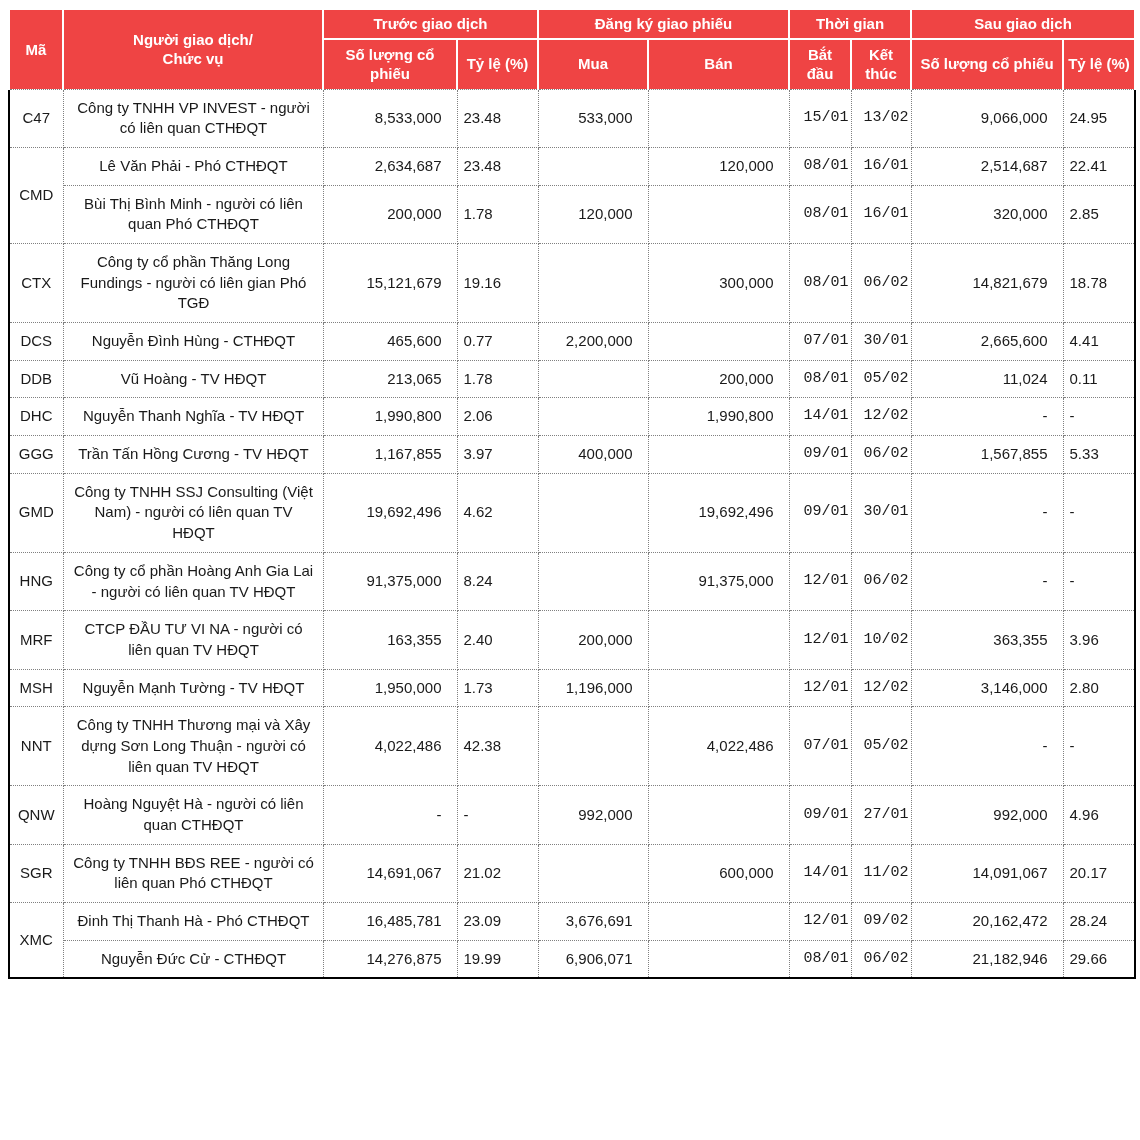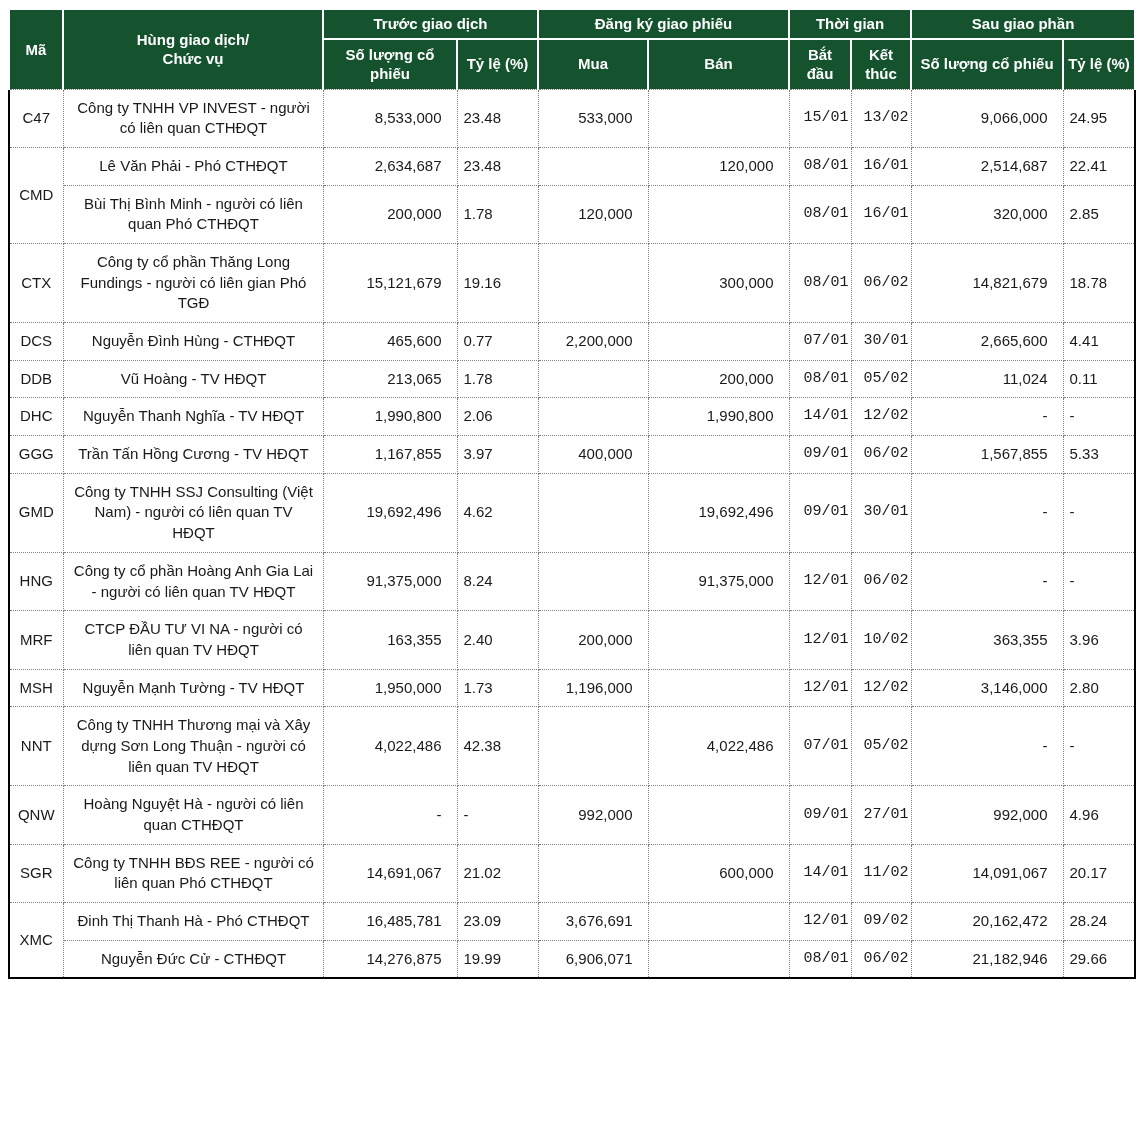--- a/index.html
+++ b/index.html
@@ -10,21 +10,21 @@
     -webkit-font-smoothing:antialiased;
   }
   .wrap{padding:8px 6px 6px 8px;}
   table{
     border-collapse:collapse;
     table-layout:fixed;
     width:1126px;
     border:2px solid #000;
   }
   thead th{
-    background:#14532d;
+    background:#ef4444;
     color:#ffffff;
     font-weight:bold;
     font-size:15px;
     line-height:1.3;
     text-align:center;
     vertical-align:middle;
     border:2px solid #ffffff;
     padding:5px 4px;
   }
   thead th.sub{border-bottom:1px dotted #808080;}
@@ -57,26 +57,26 @@
       <col style="width:110px">
         <col style="width:141px">
         <col style="width:62px">
         <col style="width:60px">
       <col style="width:152px">
         <col style="width:72px">
     </colgroup>
     <thead>
       <tr>
         <th rowspan="2" class="sub">Mã</th>
-        <th rowspan="2" class="sub nguoi-h">Hùng giao dịch/
+        <th rowspan="2" class="sub nguoi-h">Người giao dịch/
 Chức vụ</th>
         <th colspan="2" class="group">Trước giao dịch</th>
         <th colspan="2" class="group">Đăng ký giao phiếu</th>
         <th colspan="2" class="group">Thời gian</th>
-        <th colspan="2" class="group">Sau giao phần</th>
+        <th colspan="2" class="group">Sau giao dịch</th>
       </tr>
       <tr>
         <th class="sub">Số lượng cổ phiếu</th>
         <th class="sub">Tỷ lệ (%)</th>
         <th class="sub">Mua</th>
         <th class="sub">Bán</th>
         <th class="sub">Bắt đầu</th>
         <th class="sub">Kết thúc</th>
         <th class="sub">Số lượng cổ phiếu</th>
         <th class="sub">Tỷ lệ (%)</th>

